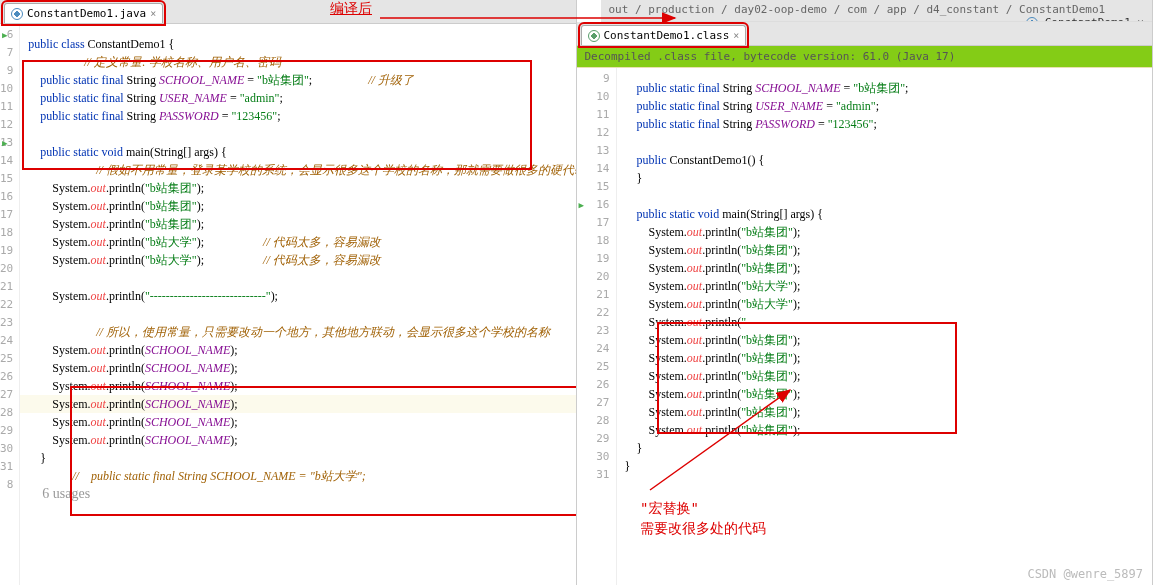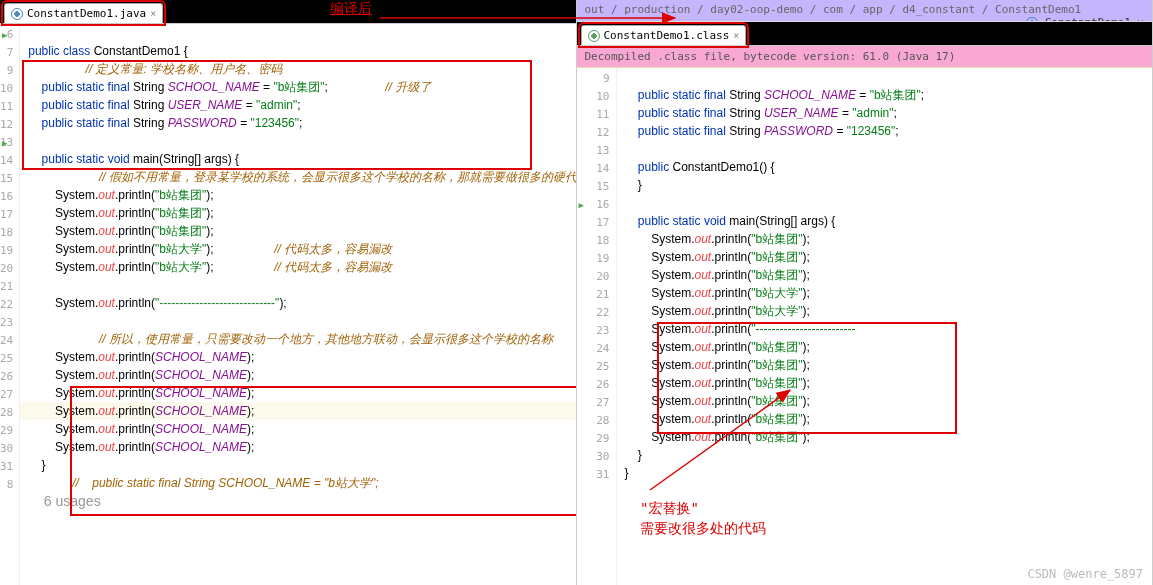--- a/index.html
+++ b/index.html
@@ -1,32 +1,32 @@
 <!DOCTYPE html>
 <html><head>
 <meta charset="utf-8">
 <style>
 * { margin: 0; padding: 0; box-sizing: border-box; }
 body { font-family: "Microsoft YaHei", Consolas, monospace; font-size: 12px; background: #fff; width: 1153px; height: 585px; overflow: hidden; position: relative; }
 .container { display: flex; height: 100%; }
 .pane { flex: 1; display: flex; flex-direction: column; border-right: 1px solid #ccc; position: relative; overflow: hidden; }
-.breadcrumb-bar { height: 22px; background: #c4b5fd; border-bottom: 1px solid #ddd; font-size: 11px; color: #666; padding: 3px 8px; overflow: hidden; white-space: nowrap; }
-.tab-bar { height: 24px; background: #000000; border-bottom: 1px solid #ccc; display: flex; align-items: flex-end; position: relative; }
+.breadcrumb-bar { height: 22px; background: #e5e5e5; border-bottom: 1px solid #ddd; font-size: 11px; color: #666; padding: 3px 8px; overflow: hidden; white-space: nowrap; margin-left: 24px; }
+.tab-bar { height: 24px; background: #e5e5e5; border-bottom: 1px solid #ccc; display: flex; align-items: flex-end; position: relative; }
 .tab { background: #fff; border: 1px solid #aaa; border-bottom: none; padding: 3px 6px; font-size: 11px; display: flex; align-items: center; gap: 4px; border-radius: 3px 3px 0 0; margin-left: 4px; }
 .tab-icon { width: 12px; height: 12px; display: inline-block; }
 .tab-icon.java { background: radial-gradient(circle, #4b8bbe 40%, transparent 41%); border: 1px solid #4b8bbe; border-radius: 50%; }
 .tab-icon.class { background: radial-gradient(circle, #5a9e6b 40%, transparent 41%); border: 1px solid #5a9e6b; border-radius: 50%; }
 .tab-close { color: #888; cursor: pointer; font-size: 10px; }
 .tab.hl { outline: 2px solid #d00; outline-offset: 1px; }
-.info-bar { background: #f9a8d4; border-bottom: 1px solid #e8e0b0; padding: 4px 8px; font-size: 11px; color: #555; }
+.info-bar { background: #84cc16; border-bottom: 1px solid #e8e0b0; padding: 4px 8px; font-size: 11px; color: #555; }
 .code-area { flex: 1; display: flex; overflow: hidden; background: #fff; }
 .gutter { width: 40px; background: #fff; border-right: 1px solid #eee; padding-top: 2px; text-align: right; font-size: 11px; color: #aaa; font-family: Consolas, monospace; }
 .gutter .ln { height: 18px; line-height: 18px; padding-right: 6px; position: relative; }
 .gutter .ln.run::before { content: "▶"; position: absolute; left: 2px; color: #4caf50; font-size: 9px; }
-.code-body { flex: 1; padding-top: 18px; font-family: Liberation Sans, sans-serif; font-size: 12px; position: relative; }
+.code-body { flex: 1; padding-top: 11px; font-family: Liberation Serif, serif; font-size: 12px; position: relative; }
 .line { height: 18px; line-height: 18px; white-space: pre; padding-left: 8px; }
 .line.hl-bg { background: #fcfaec; }
 .kw { color: #0033b3; font-weight: normal; }
 .type { color: #000; }
 .field { color: #871094; font-style: italic; }
 .str { color: #067d17; }
 .cmt { color: #a16207; font-style: italic; margin-left: 44px; }
 .static { color: #ef4444; font-style: italic; }
 .method { color: #000; }
 .usage { color: #999; font-size: 14px; font-style: normal; }

